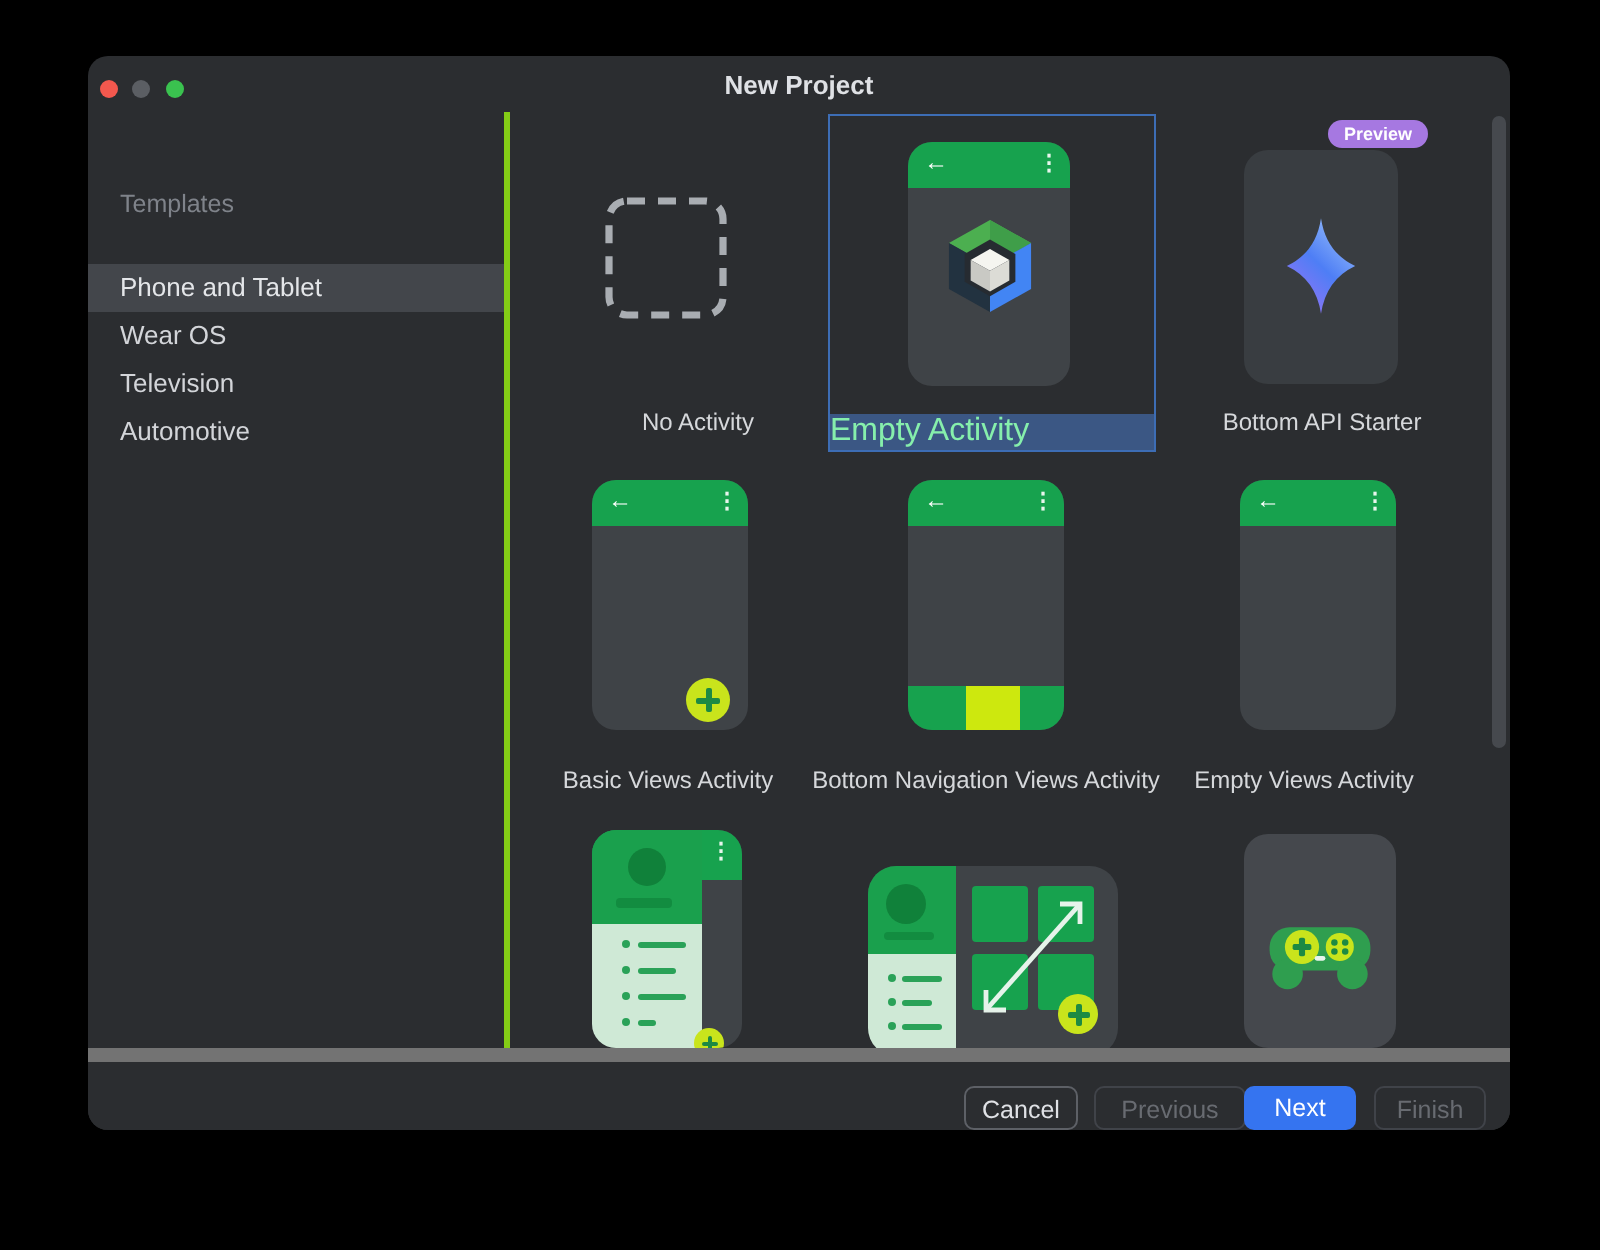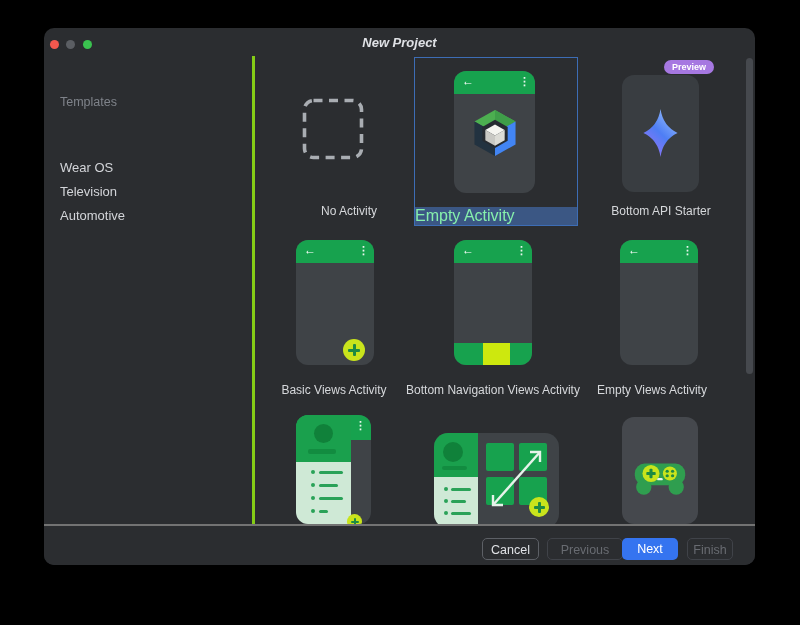--- a/index.html
+++ b/index.html
@@ -1,19 +1,19 @@
 <!DOCTYPE html>
 <html><head>
 <meta charset="utf-8">
 <style>
   html,body{margin:0;padding:0;}
   body{width:800px;height:625px;background:#000;font-family:"Liberation Sans",sans-serif;position:relative;overflow:hidden;}
   .window{position:absolute;left:44px;top:28px;width:711px;height:537px;background:#2b2d30;border-radius:10px;box-shadow:0 18px 50px rgba(0,0,0,.6);overflow:hidden;}
   
-  .titlebar{position:absolute;left:0;top:0;width:100%;height:28px;font-style:italic;}
+  .titlebar{position:absolute;left:0;top:0;width:100%;height:28px;}
   .title{position:absolute;left:0;right:0;top:7px;text-align:center;font-size:13px;font-weight:bold;color:#dfe1e5;}
   .tl{position:absolute;top:11.5px;width:9px;height:9px;border-radius:50%;}
   .tl.close{left:6px;background:#f3584e;}
   .tl.min{left:22px;background:#5b5e63;}
   .tl.zoom{left:39px;background:#3ac24f;}
   
   .sidebar{position:absolute;left:0;top:28px;width:208px;height:468px;border-right:3px solid #84cc16;}
   .sidebar-header{position:absolute;left:16px;top:39px;font-size:12.5px;color:#7f838a;}
   .side-item{position:absolute;left:0;width:208px;height:24px;line-height:24px;padding-left:16px;box-sizing:border-box;font-size:13px;color:#d3d5d9;cursor:default;}
   .side-item.selected{background:#43464b;color:#e4e6e9;}
@@ -36,40 +36,41 @@
   
   .drawer{position:absolute;left:0;top:0;width:55px;height:100%;}
   .drawer-header{position:absolute;left:0;top:0;width:100%;height:47px;background:#1aa04d;}
   .mint{position:absolute;left:0;top:47px;width:100%;bottom:0;background:#cfe9d6;}
   .avatar{position:absolute;border-radius:50%;background:#10813a;}
   .namebar{position:absolute;background:#128c40;border-radius:2px;}
   .li-dot{position:absolute;width:4px;height:4px;border-radius:50%;background:#2aa258;}
   .li-line{position:absolute;height:3px;border-radius:1.5px;background:#2aa258;}
   .gsq{position:absolute;width:28px;height:28px;background:#17a24e;border-radius:2px;}
   
-  .footer{position:absolute;left:0;right:0;top:496px;height:41px;border-top:2px solid #737373;background:#2b2d30;}
+  .footer{position:absolute;left:0;right:0;top:496px;height:41px;border-top:7px solid #737373;background:#2b2d30;}
   .btn{position:absolute;top:12px;height:22px;border-radius:5px;font-size:12.5px;text-align:center;line-height:22px;box-sizing:border-box;cursor:default;}
   .btn.normal{border:1px solid #5d6066;color:#dfe1e5;}
   .btn.disabled{border:1px solid #404349;color:#686b71;}
   .btn.primary{background:#3574f0;color:#fff;}
 </style>
 </head>
 <body>
 
 <div class="window">
 
   <div class="titlebar">
     <div class="tl close"></div>
     <div class="tl min"></div>
     <div class="tl zoom"></div>
     <div class="title">New Project</div>
   </div>
 
   <div class="sidebar">
     <div class="sidebar-header">Templates</div>
+    <div class="side-item selected" style="top:76px">Phone and Tablet</div>
     <div class="side-item" style="top:100px">Wear OS</div>
     <div class="side-item" style="top:124px">Television</div>
     <div class="side-item" style="top:148px">Automotive</div>
   </div>
 
   <div class="main">
 
     <div>
       <svg style="position:absolute;left:49px;top:42px" width="62" height="62" viewBox="0 0 62 62">
         <rect x="2.5" y="2.5" width="57" height="57" rx="9" fill="none" stroke="#a9adb2" stroke-width="3.6" stroke-dasharray="9 6.5"></rect>
@@ -228,16 +229,16 @@
       </div>
     </div>
 
     <div class="scrollbar"></div>
   </div>
 
   <div class="footer">
     <div class="btn normal" style="left:438px;width:57px">Cancel</div>
     <div class="btn disabled" style="left:503px;width:76px">Previous</div>
     <div class="btn primary" style="left:578px;width:56px">Next</div>
-    <div class="btn disabled" style="left:643px;width:46px">Finish</div>
+    <div class="btn disabled" style="left:643px;width:56px">Finish</div>
   </div>
 
 </div>
 
 </body></html>

